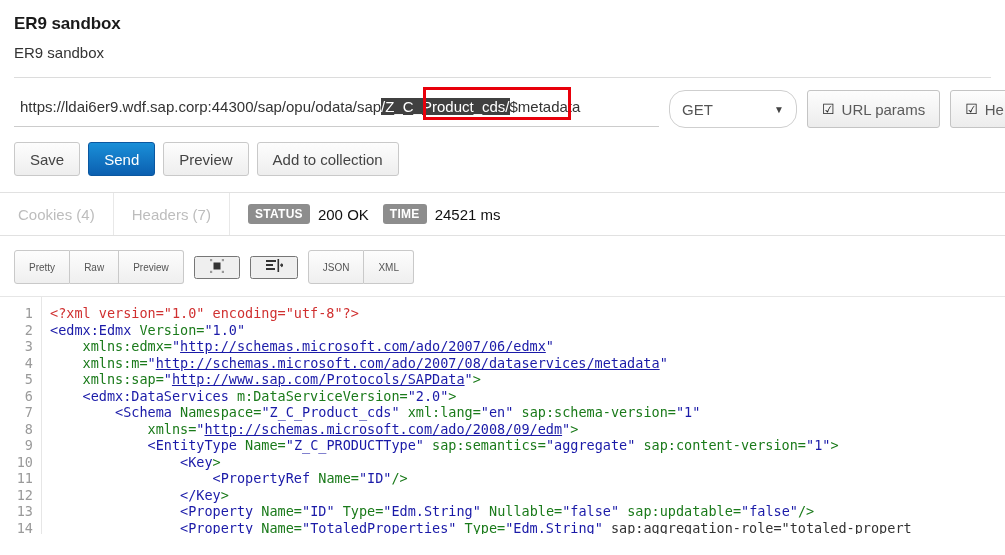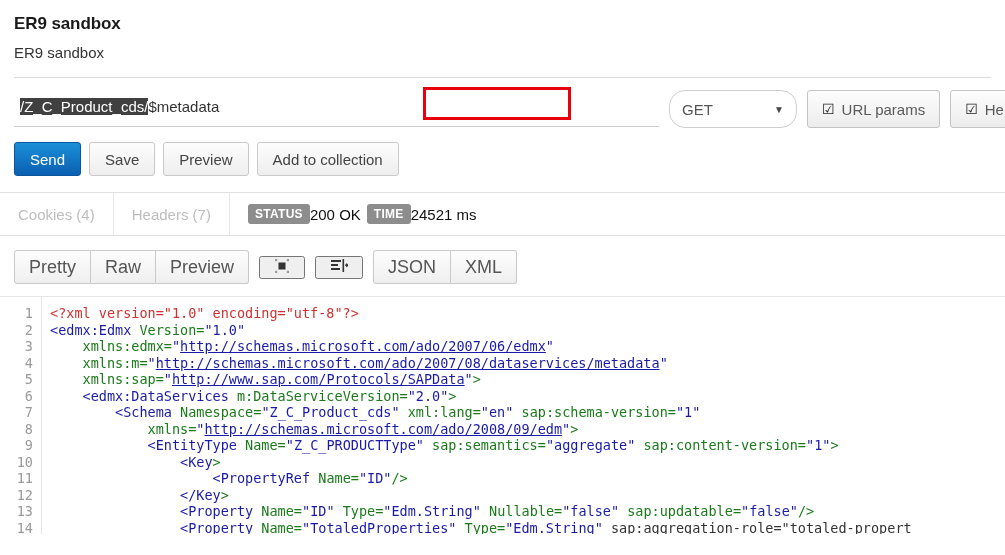--- a/index.html
+++ b/index.html
@@ -102,41 +102,41 @@
     height: 44px;
   }
   .rtab {
     display: flex; align-items: center;
     padding: 0 18px; font-size: 15px;
     border-right: 1px solid #e8e8e8;
   }
   .rtab.active { color: #000; font-weight: bold; }
   .rtab.muted { color: #bdbdbd; }
   .status-area {
-    display: flex; align-items: center; 
+    display: flex; align-items: center; gap: 8px;
     padding: 0 18px; font-size: 14px; color: #222;
   }
   .badge {
     background: #8d8d8d; color: #fff;
     font-size: 12px; font-weight: bold;
     padding: 3px 7px 3px 7px; border-radius: 3px;
     letter-spacing: 0.3px;
   }
   .stat-val { font-size: 15px; color: #111; margin-right: 6px; }
 
   
   .fmt-row {
     display: flex; align-items: center; gap: 10px;
     padding: 14px 14px 0 14px;
   }
   .grp { display: inline-flex; }
   .grp .gbtn {
     border: 1px solid #c9c9c9; border-left-width: 0;
     background: linear-gradient(#fdfdfd, #efefef);
-    font-size: 18px; color: #555;
+    font-size: 10px; color: #555;
     height: 34px; padding: 0 14px;
     display: inline-flex; align-items: center; justify-content: center;
     font-family: "Liberation Sans", sans-serif;
   }
   .grp .gbtn:first-child {
     border-left-width: 1px;
     border-radius: 3px 0 0 3px;
   }
   .grp .gbtn:last-child { border-radius: 0 3px 3px 0; }
   .icon-btn { padding: 0 13px; }
@@ -181,20 +181,21 @@
 
 <div class="page-header">
   <div class="app-title">ER9 sandbox</div>
   <div class="app-subtitle">ER9 sandbox</div>
   <div class="hr-divider"></div>
 </div>
 
 <div class="request-row">
   <div class="url-wrap">
     <div class="url-input">
+      <span>https://ldai6er9.wdf.sap.corp:44300/sap/opu/odata/sap</span>
         <span class="url-sel">/Z_C_Product_cds/</span>
         <span>$metadata</span>
     </div>
     <div class="redbox"></div>
   </div>
 
   <div class="method-select">
     <span>GET</span>
     <span class="caret">▼</span>
   </div>
@@ -204,22 +205,22 @@
     <span class="blabel">URL params</span>
   </button>
 
   <button class="btn">
     <span class="gicon">☑</span>
     <span class="blabel">He</span>
   </button>
 </div>
 
 <div class="action-row">
+  <button class="abtn">Save</button>
   <button class="abtn primary">Send</button>
-  <button class="abtn">Save</button>
   <button class="abtn">Preview</button>
   <button class="abtn">Add to collection</button>
 </div>
 
 <div class="resp-tabs">
   <div class="rtab muted">Cookies (4)</div>
   <div class="rtab muted">Headers (7)</div>
   <div class="status-area">
     <span class="badge">STATUS</span>
     <span class="stat-val">200 OK</span>

